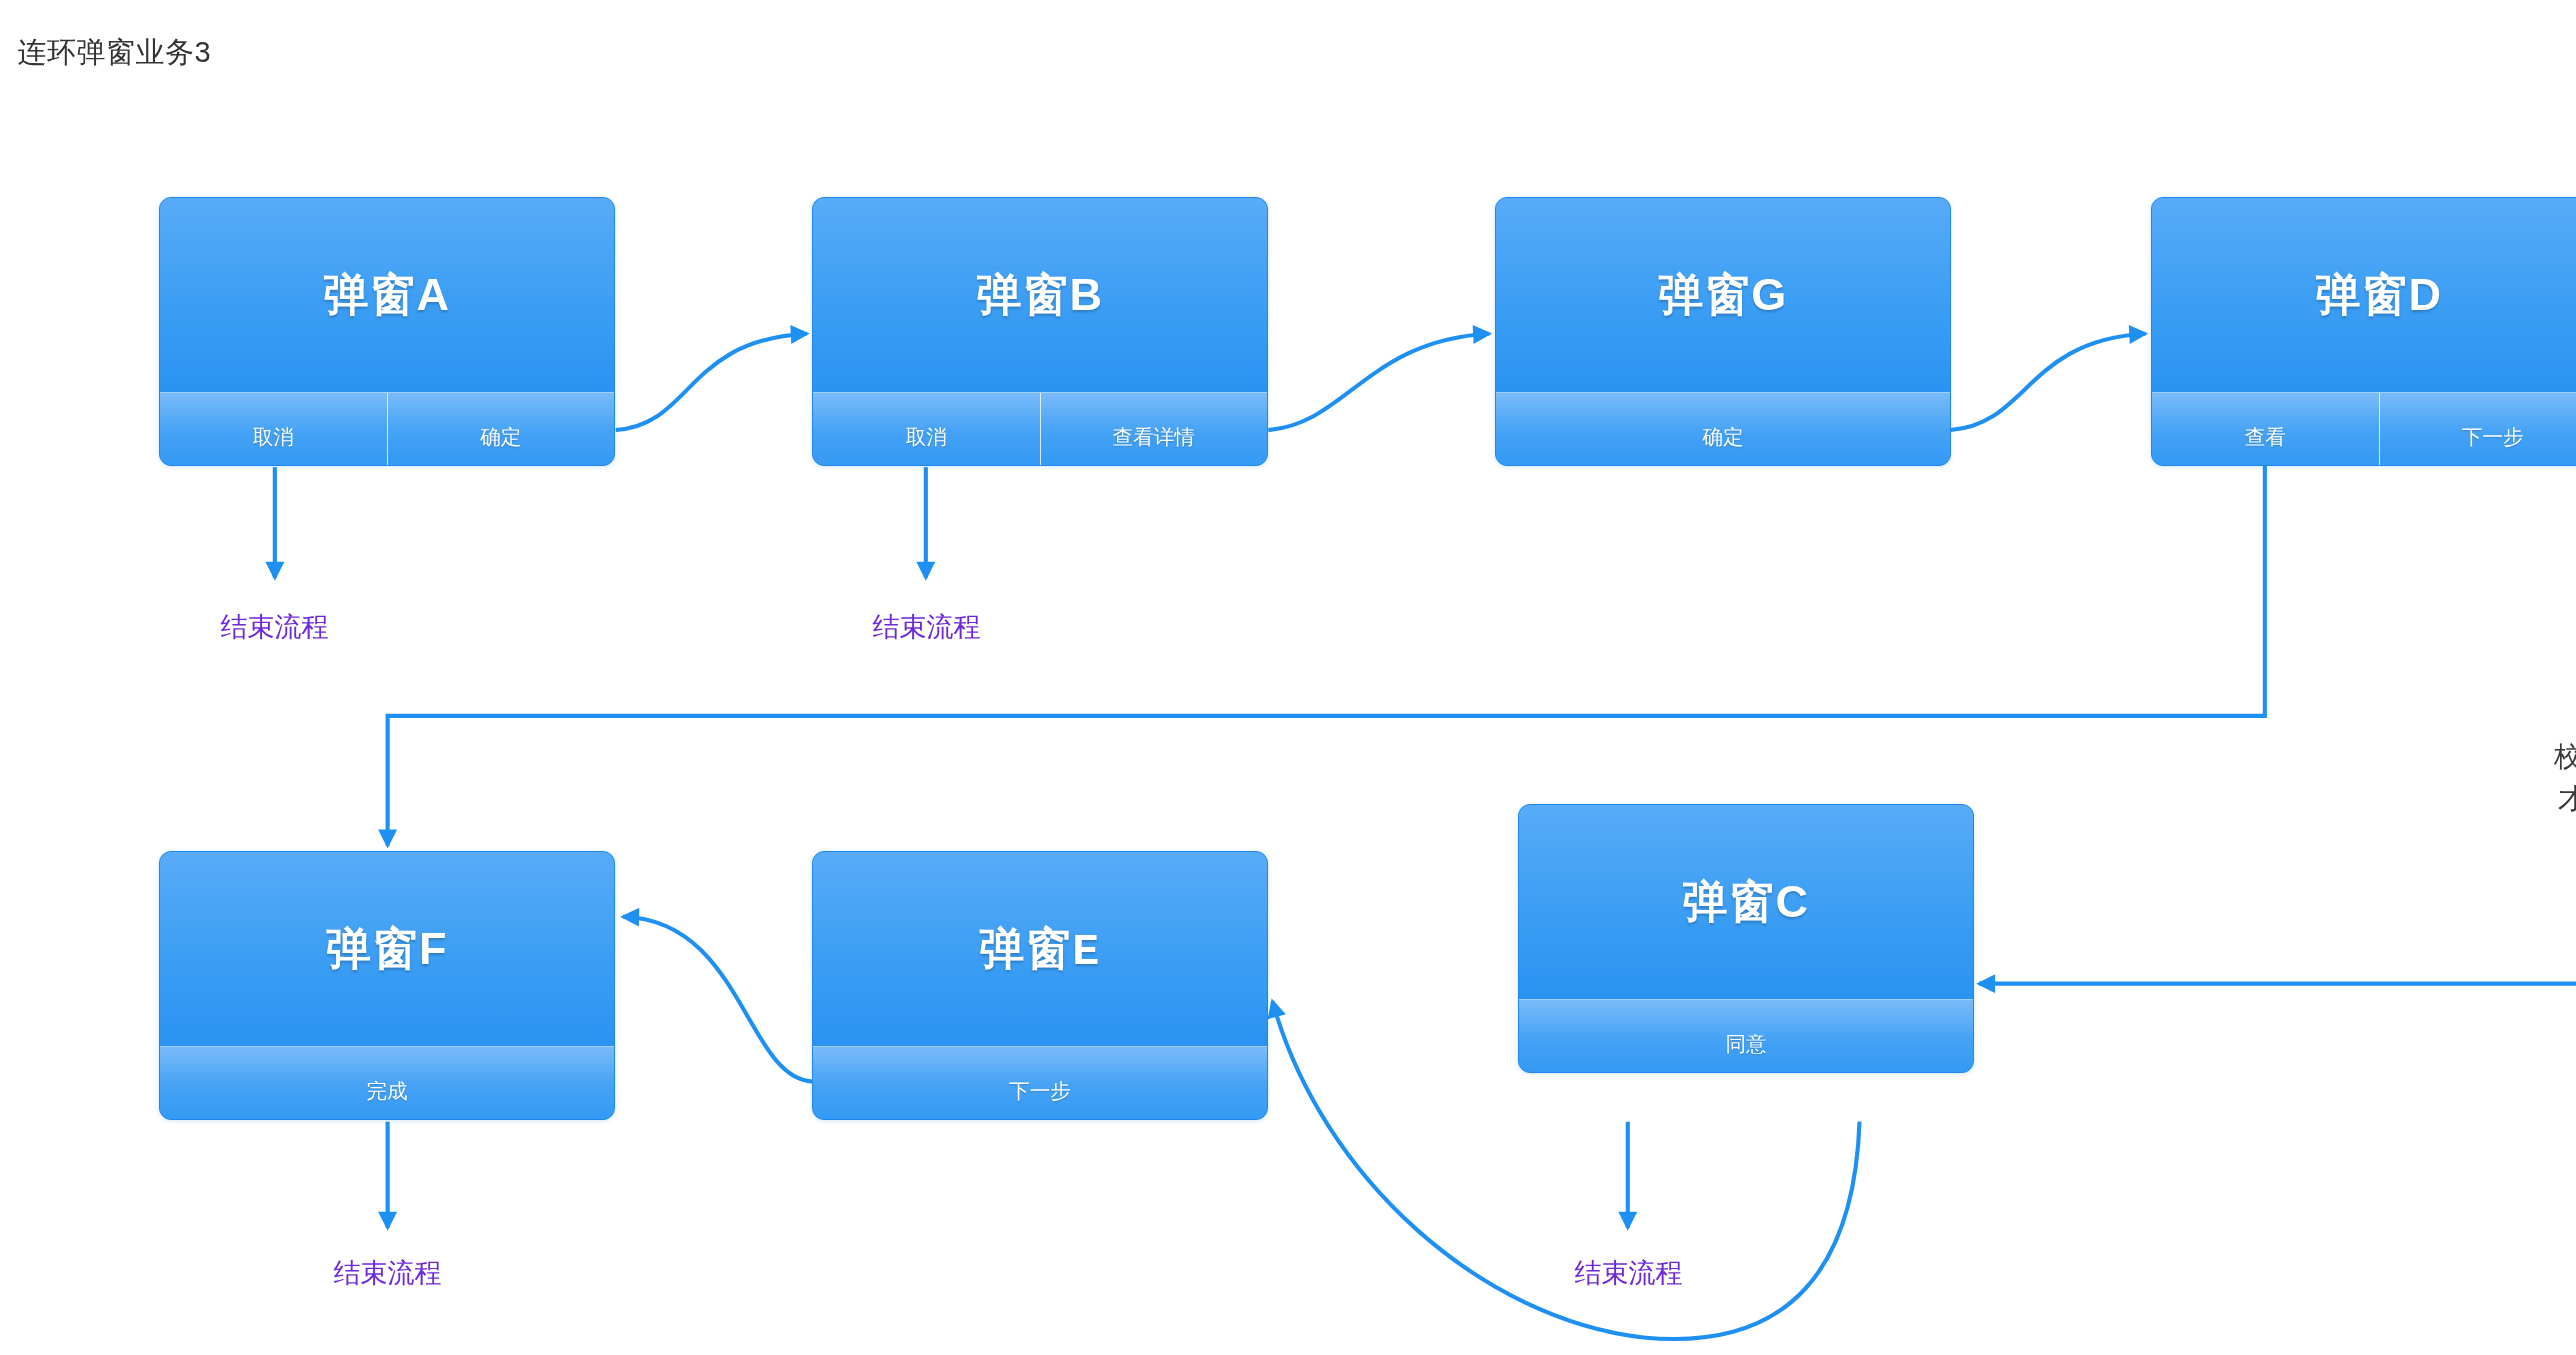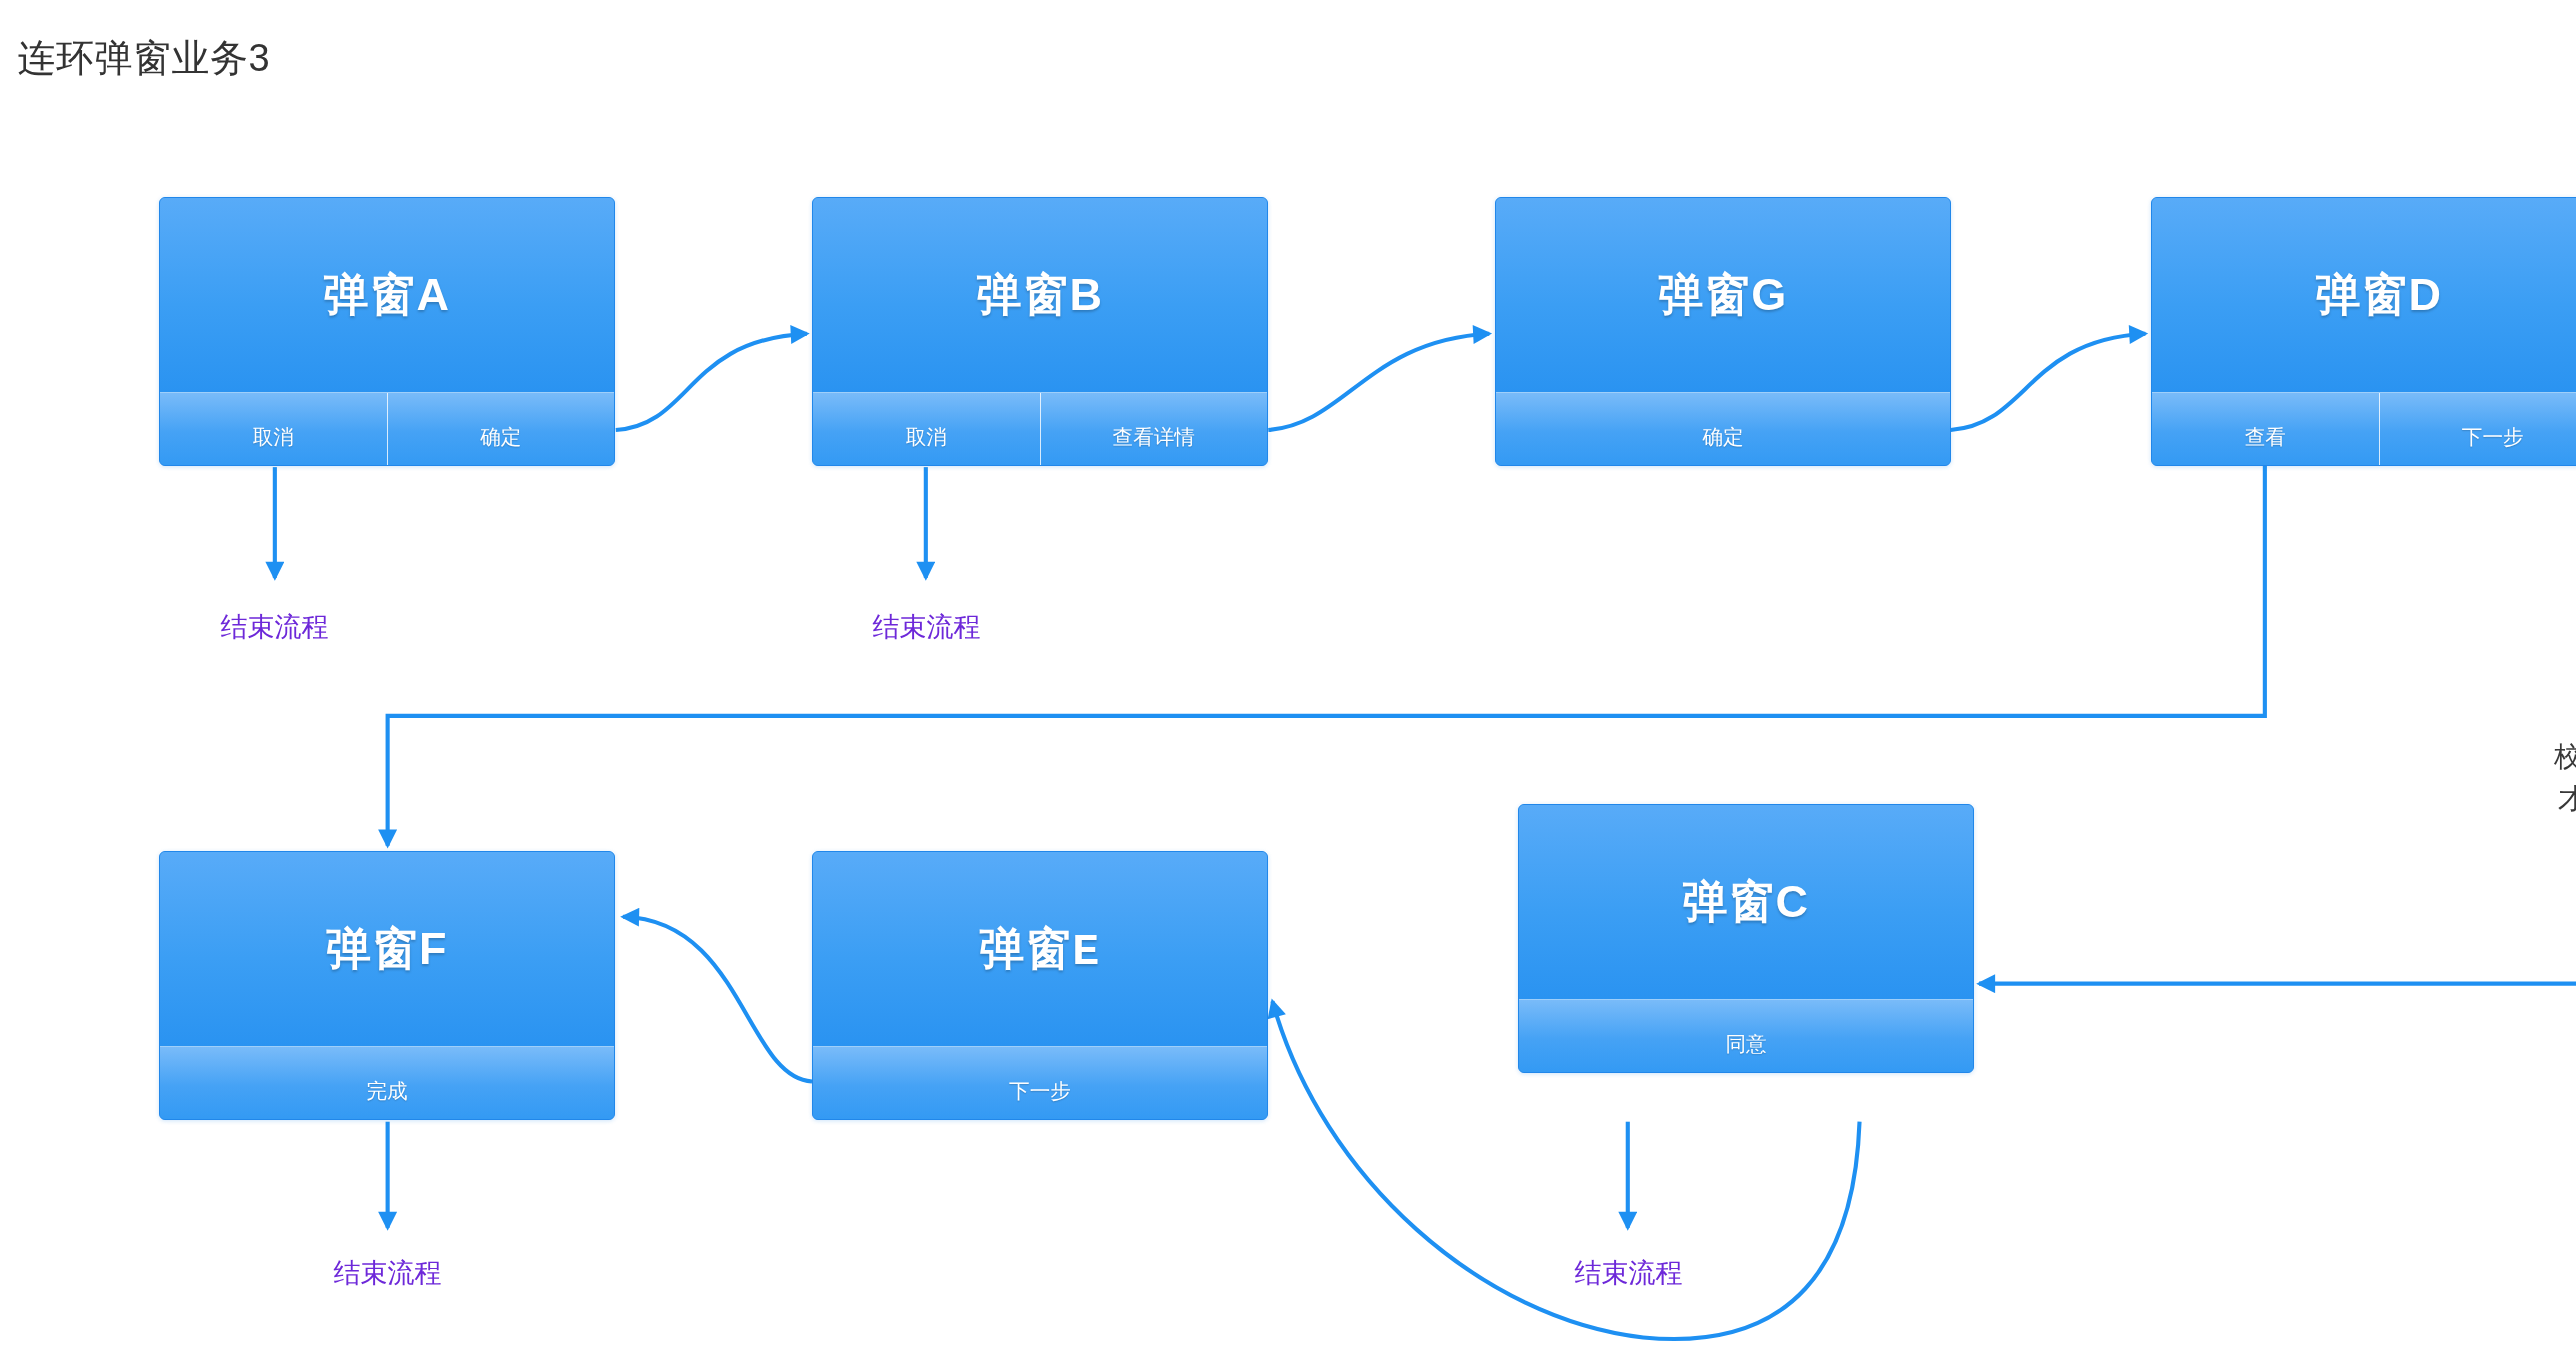--- a/index.html
+++ b/index.html
@@ -7,26 +7,26 @@
     width:2773px;height:1355px;
     background:#ffffff;
     font-family:"Liberation Sans",sans-serif;
     position:relative;
     overflow:hidden;
   }
   .stage{position:absolute;left:0;top:0;width:2773px;height:1355px;}
   svg.wires{position:absolute;left:0;top:0;}
   .page-title{
     position:absolute;left:17.5px;top:33px;
-    font-size:38px;color:#333333;letter-spacing:0.5px;
+    font-size:29px;color:#333333;letter-spacing:0.5px;
   }
   .popup{
     position:absolute;width:456px;height:269px;
     box-sizing:border-box;
-    border:1.5px solid #2187ea;border-radius:6px;
+    border:1.5px solid #2187ea;border-radius:12px;
     overflow:hidden;
     box-shadow:0 1px 4.1px rgba(33,134,234,.22);
     background:#2a93f1;
   }
   .popup-title{
     height:194px;
     background:linear-gradient(180deg,#58abf8 0%,#3b9ef4 55%,#2a93f1 100%);
     color:#ffffff;font-size:45px;font-weight:bold;letter-spacing:1.5px;
     display:flex;align-items:center;justify-content:center;
     text-shadow:0 2.1px 2.6px rgba(0,0,0,.22);

